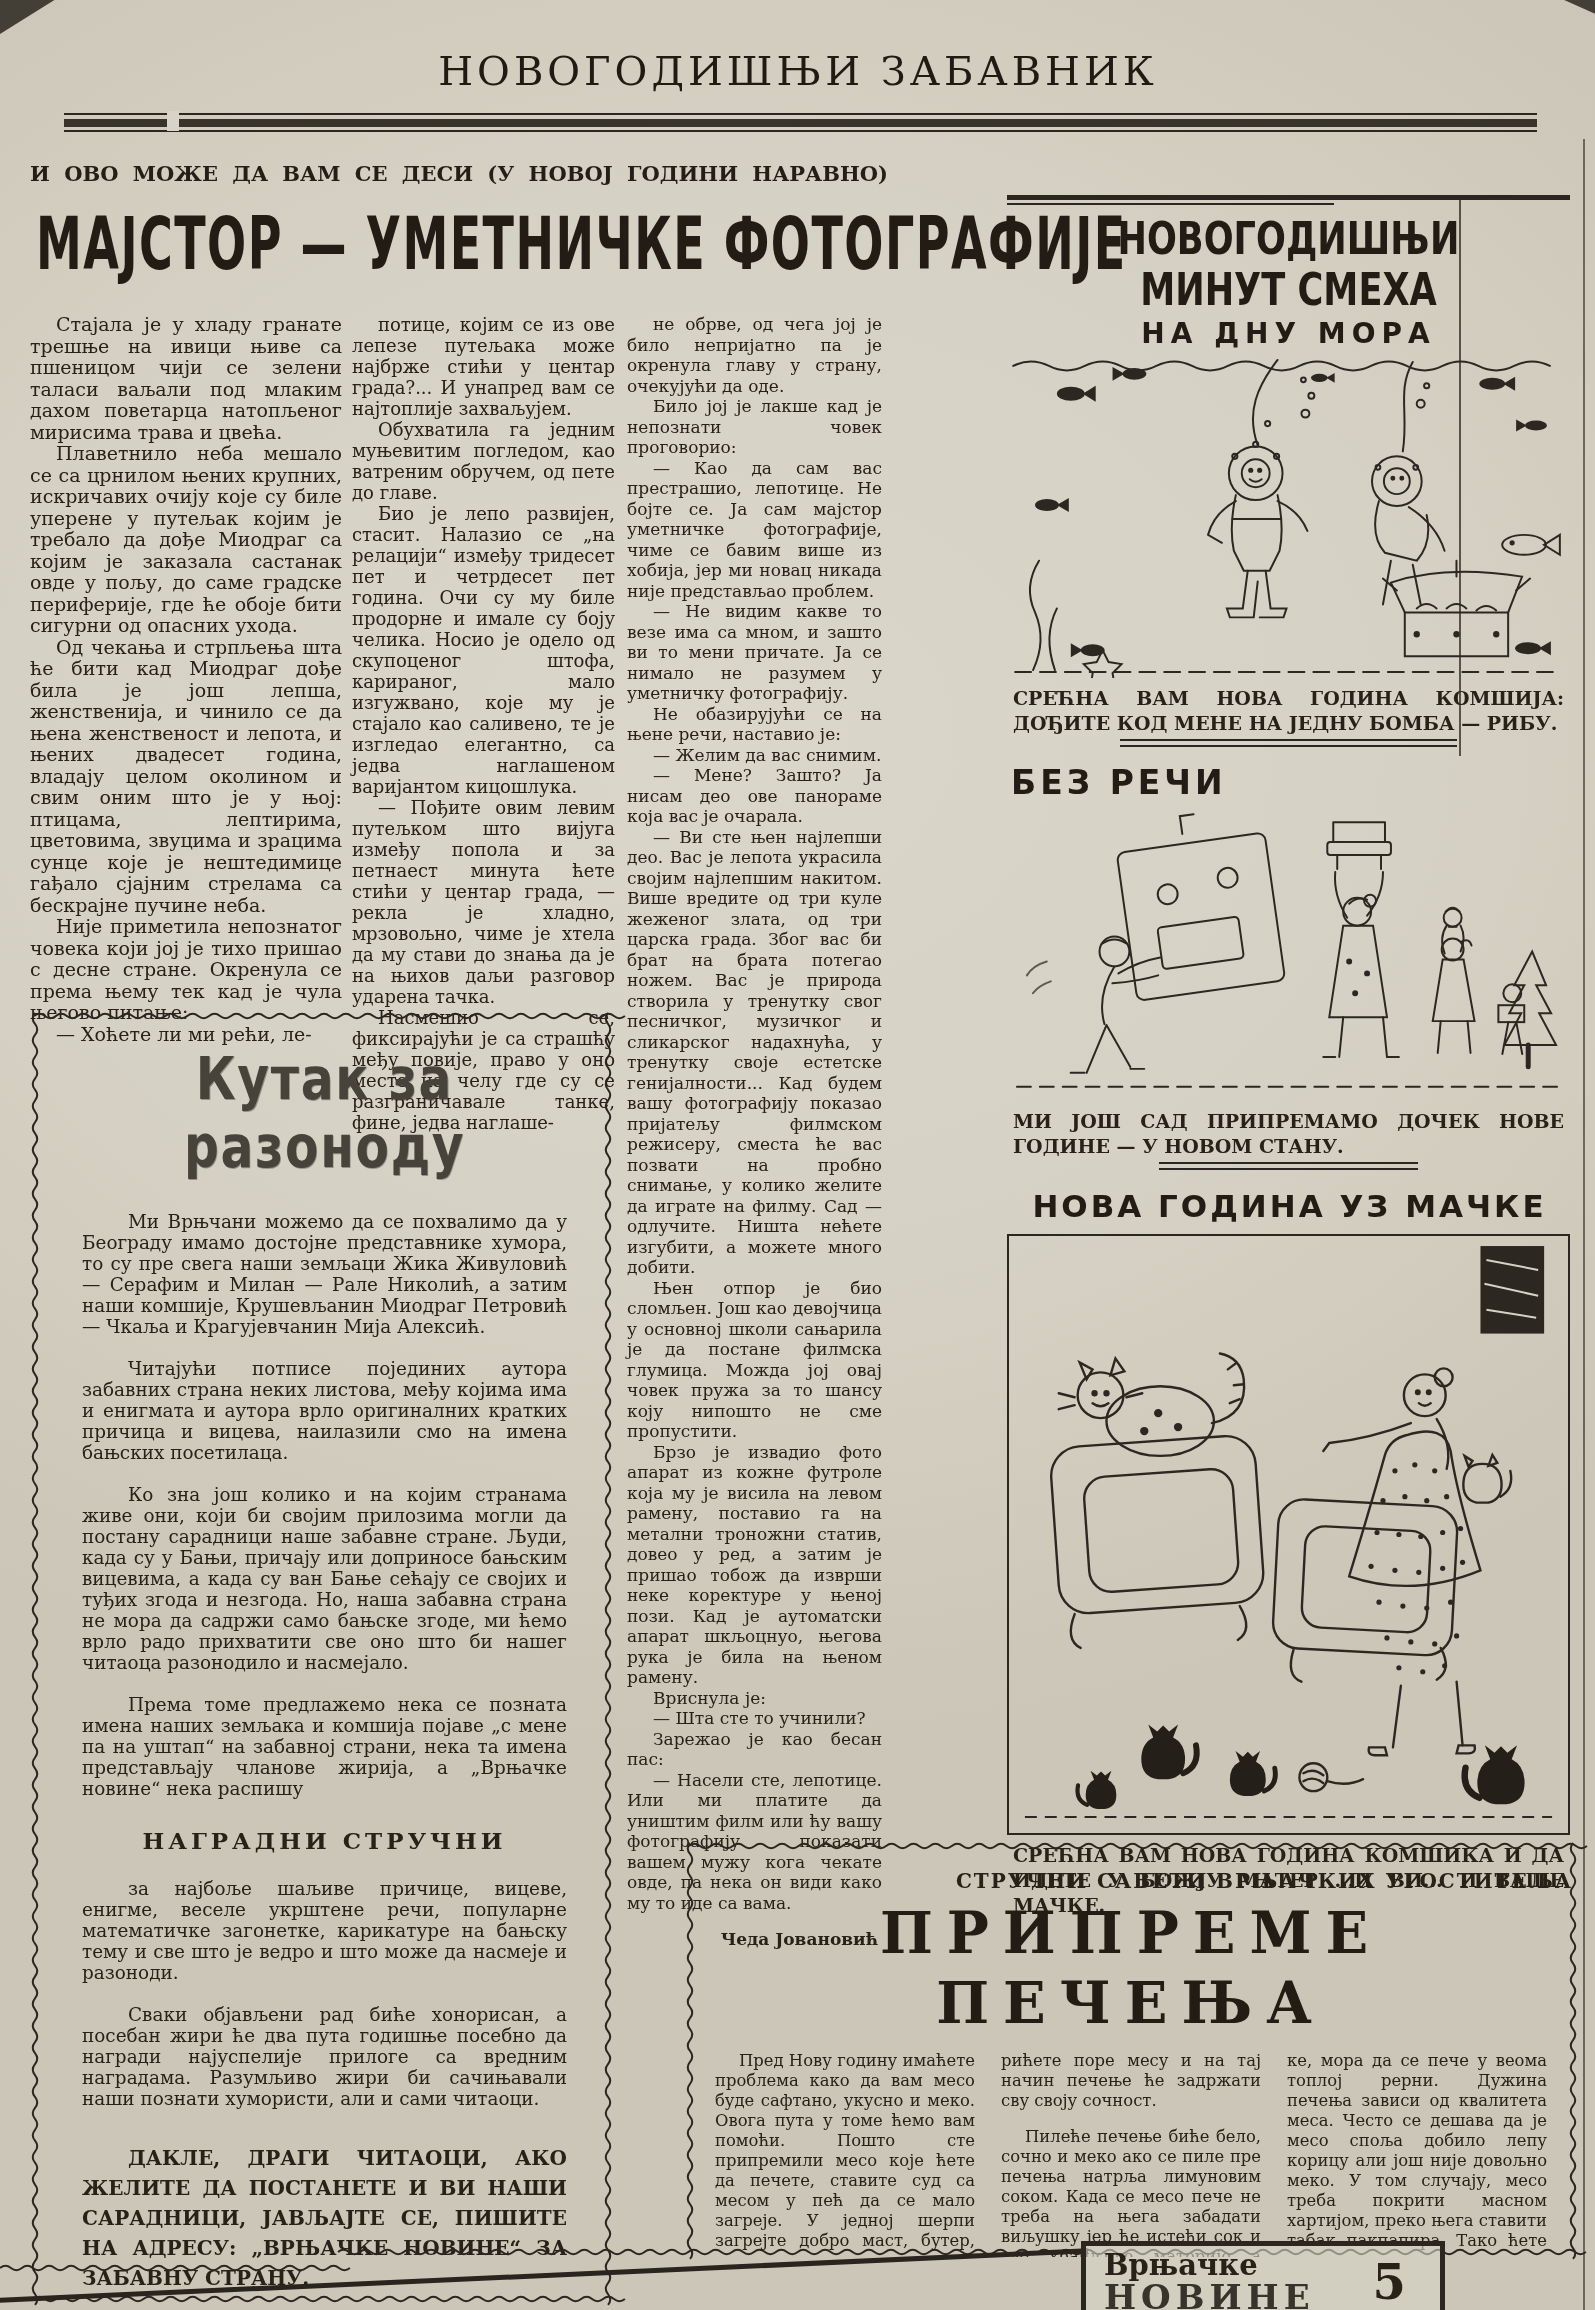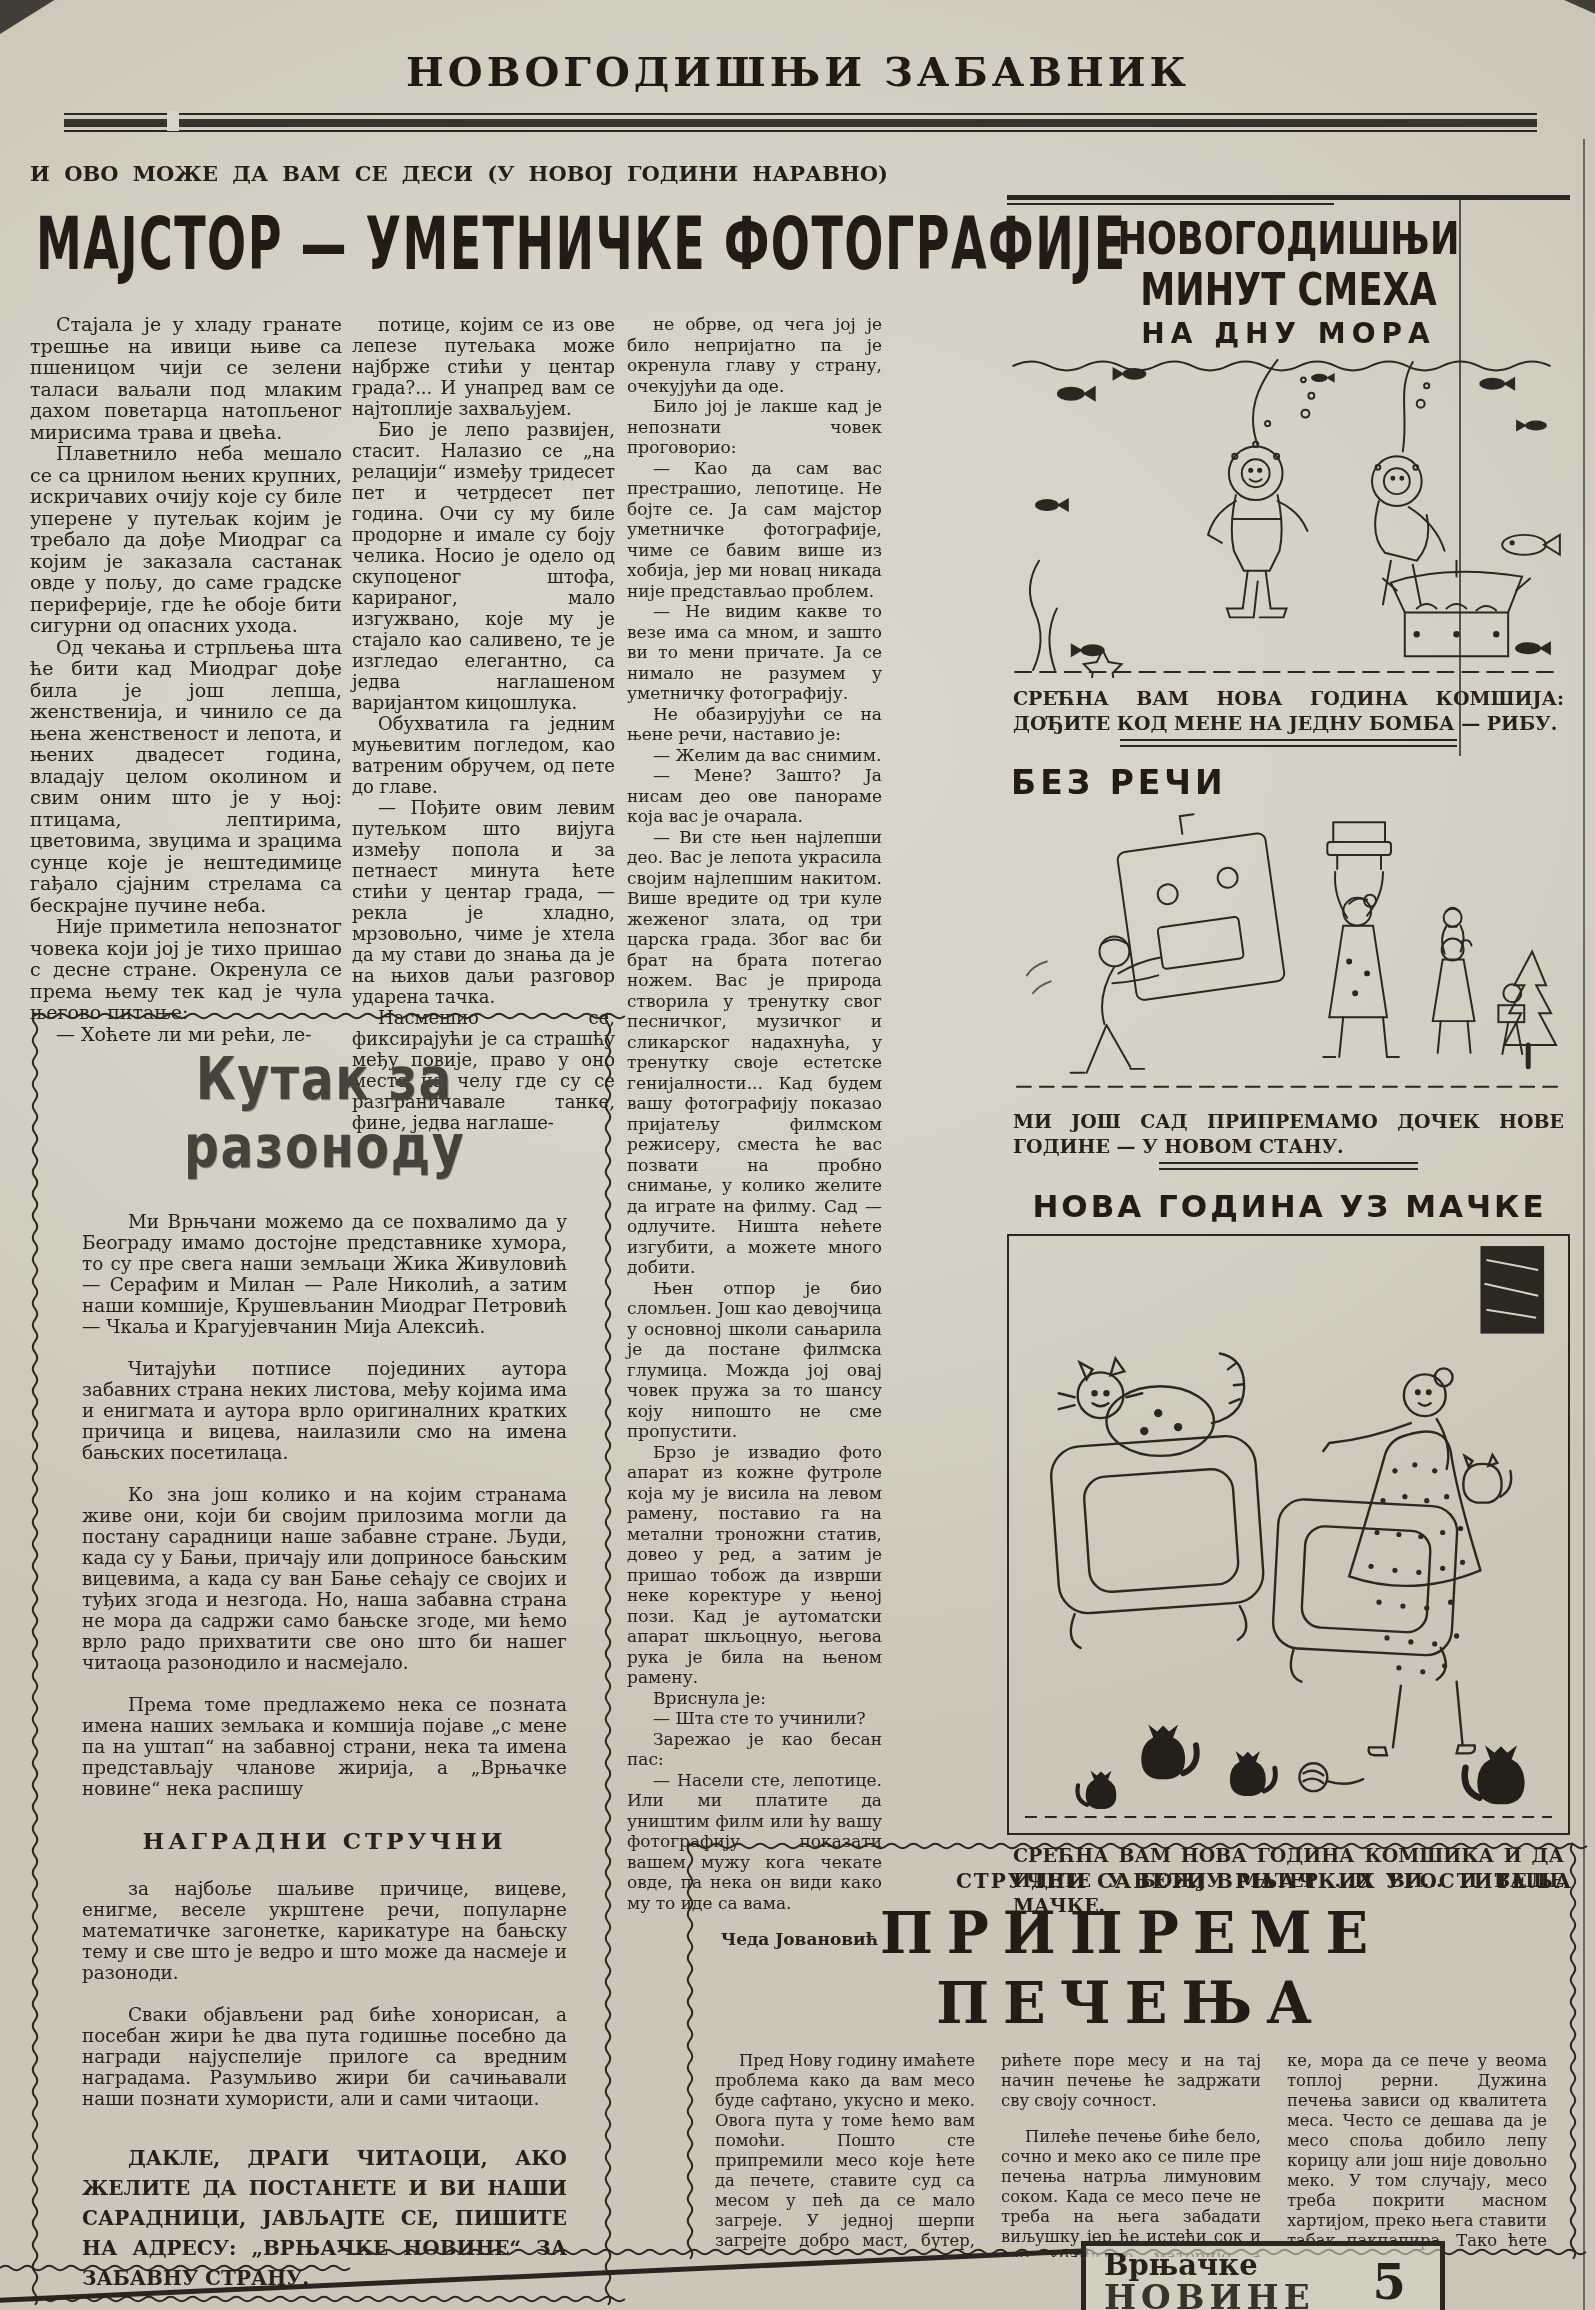--- a/index.html
+++ b/index.html
@@ -3,21 +3,21 @@
 <meta charset="utf-8">
 <style>
   html,body{margin:0;padding:0;background:#b8b3a5;}
   .page{
     position:relative;width:1596px;height:2310px;overflow:hidden;
     background:radial-gradient(1294px 995px at 45% 32%, #dad6ca 0%, #d5d1c4 55%, #cbc6b7 100%);
     font-family:"DejaVu Serif", serif;color:#272118;
   }
   .abs{position:absolute;}
   
-  .masthead{left:0;top:48px;width:100%;text-align:center;font-weight:bold;
+  .masthead{left:0;top:48px;width:100%;text-align:center;font-weight:normal;
     font-size:40px;letter-spacing:4px;color:#201a13;}
   .toprule{left:64px;top:113px;width:1473px;height:15px;
     border-top:2px solid #2b2620;border-bottom:2px solid #2b2620;
     background:linear-gradient(#38332b,#38332b) center/100% 8px no-repeat;}
   .toprule-gap{left:167px;top:111px;width:12px;height:20px;background:#d7d3c6;}
   .corner{background:#211c15;opacity:.8;}
   
   .kicker{left:30px;top:161px;font-weight:bold;font-size:21px;word-spacing:7px;color:#241e16;}
   .headline{left:36px;top:201px;font-family:"DejaVu Sans",sans-serif;font-weight:bold;
     font-size:64px;letter-spacing:2px;white-space:nowrap;color:#221c14;
@@ -93,22 +93,22 @@
   <div class="abs story col1">
     <p>Стајала је у хладу гранате трешње на ивици њиве са пшеницом чији се зелени таласи ваљали под млаким дахом поветарца натопљеног мирисима трава и цвећа.</p>
     <p>Плаветнило неба мешало се са црнилом њених крупних, искричавих очију које су биле уперене у путељак којим је требало да дође Миодраг са којим је заказала састанак овде у пољу, до саме градске периферије, где ће обоје бити сигурни од опасних ухода.</p>
     <p>Од чекања и стрпљења шта ће бити кад Миодраг дође била је још лепша, женственија, и чинило се да њена женственост и лепота, и њених двадесет година, владају целом околином и свим оним што је у њој: птицама, лептирима, цветовима, звуцима и зрацима сунце које је нештедимице гађало сјајним стрелама са бескрајне пучине неба.</p>
     <p>Није приметила непознатог човека који јој је тихо пришао с десне стране. Окренула се према њему тек кад је чула његово питање:</p>
     <p>— Хоћете ли ми рећи, ле-</p>
   </div>
 
   <div class="abs story col2">
     <p>потице, којим се из ове лепезе путељака може најбрже стићи у центар града?... И унапред вам се најтоплије захваљујем.</p>
+    <p>Обухватила га једним муњевитим погледом, као ватреним обручем, од пете до главе.</p>
     <p>Био је лепо развијен, стасит. Налазио се „на релацији“ између тридесет пет и четрдесет пет година. Очи су му биле продорне и имале су боју челика. Носио је одело од скупоценог штофа, карираног, мало изгужвано, које му је стајало као саливено, те је изгледао елегантно, са једва наглашеном варијантом кицошлука.</p>
-    <p>Обухватила га једним муњевитим погледом, као ватреним обручем, од пете до главе.</p>
     <p>— Пођите овим левим путељком што вијуга између попола и за петнаест минута ћете стићи у центар града, — рекла је хладно, мрзовољно, чиме је хтела да му стави до знања да је на њихов даљи разговор ударена тачка.</p>
     <p>Насмешио се, фиксирајући је са страшћу међу повије, право у оно место на челу где су се разграничавале танке, фине, једва наглаше-</p>
   </div>
 
   <div class="abs story col3">
     <p>не обрве, од чега јој је било непријатно па је окренула главу у страну, очекујући да оде.</p>
     <p>Било јој је лакше кад је непознати човек проговорио:</p>
     <p>— Као да сам вас престрашио, лепотице. Не бојте се. Ја сам мајстор уметничке фотографије, чиме се бавим више из хобија, јер ми новац никада није представљао проблем.</p>
     <p>— Не видим какве то везе има са мном, и зашто ви то мени причате. Ја се нимало не разумем у уметничку фотографију.</p>
     <p>Не обазирујући се на њене речи, наставио је:</p>

